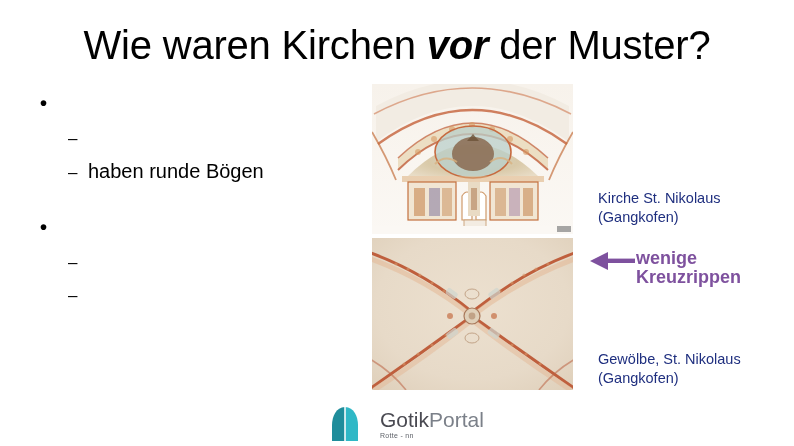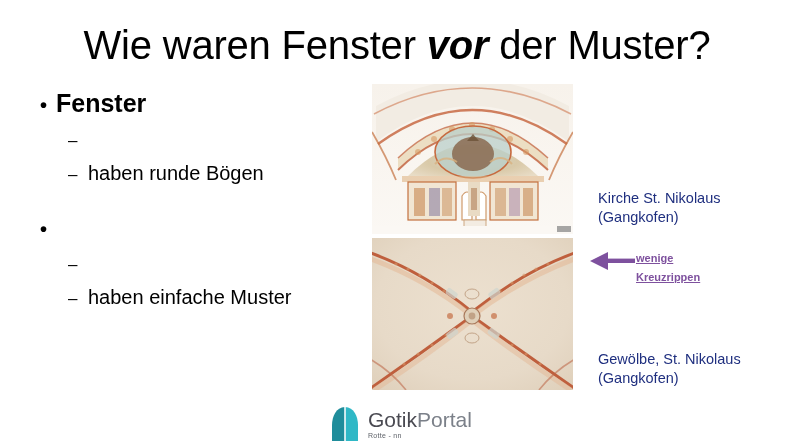--- a/index.html
+++ b/index.html
@@ -130,41 +130,40 @@
     display: flex;
     align-items: flex-start;
   }
   #annotation-rips .arrow {
     flex: 0 0 auto;
     width: 48px;
     height: 22px;
     margin-top: 1px;
   }
   #annotation-rips .label {
-    font-size: 11px;
+    font-size: 18px;
     line-height: 19px;
     font-weight: bold;
     color: #7e519e;
     white-space: pre-line;
-    text-decoration: underline;
   }
 
   
   #logo {
     position: absolute;
     left: 330px;
     top: 405px;
     width: 150px;
     height: 38px;
     display: flex;
     align-items: center;
   }
   #logo .mark { flex: 0 0 auto; width: 30px; height: 36px; }
   #logo .wordmark {
-    margin-left: 8px;
+    margin-left: 20px;
     display: flex;
     flex-direction: column;
     justify-content: center;
   }
   #logo .wordmark-main {
     font-size: 21px;
     line-height: 21px;
     letter-spacing: 0px;
     color: #4a4a52;
     font-weight: normal;
@@ -175,49 +174,47 @@
     line-height: 9px;
     color: #5d6168;
     letter-spacing: 0.3px;
     margin-top: 1px;
   }
 </style>
 </head>
 <body>
 
 <div id="slide-title">
-  <span>Wie waren Fenster </span><span class="em">vor</span><span> der Muster?</span>
+  <span>Wie waren Kirchen </span><span class="em">vor</span><span> der Muster?</span>
 </div>
 
 <div id="bullet-body">
 
   <div class="bullet-group">
     <div class="bullet-l1">
       <span class="marker">•</span>
-      <span>Fenster</span>
     </div>
     <div class="bullet-l2">
       <span class="marker">–</span>
     </div>
     <div class="bullet-l2">
       <span class="marker">–</span>
       <span>haben runde Bögen</span>
     </div>
   </div>
 
   <div class="bullet-group">
     <div class="bullet-l1">
       <span class="marker">•</span>
     </div>
     <div class="bullet-l2">
       <span class="marker">–</span>
     </div>
     <div class="bullet-l2">
       <span class="marker">–</span>
-      <span>haben einfache Muster</span>
     </div>
   </div>
 
 </div>
 
 <div class="photo" id="photo-church">
   <svg viewBox="0 0 201 150" preserveAspectRatio="none">
     <defs>
       <linearGradient id="wallg" x1="0" y1="0" x2="0" y2="1">
         <stop offset="0" stop-color="#f7f2eb"></stop>

